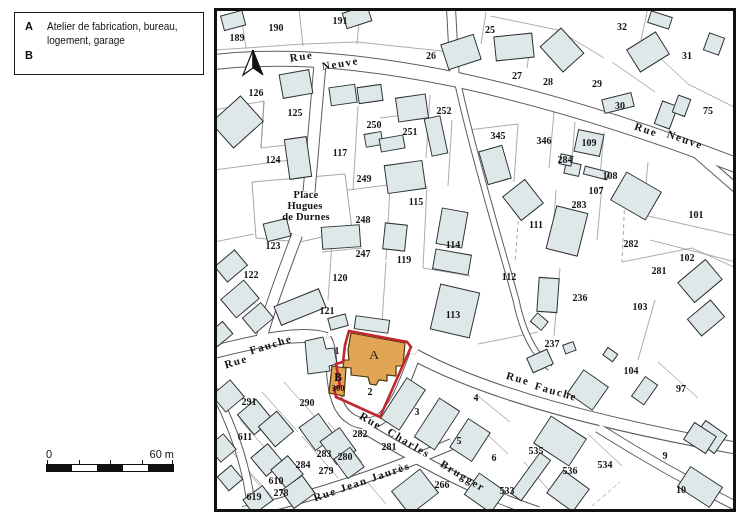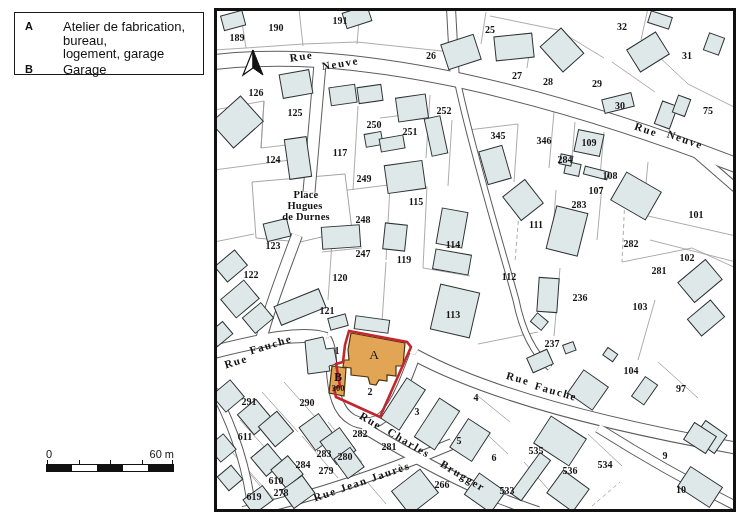--- a/index.html
+++ b/index.html
@@ -3,21 +3,21 @@
 <meta charset="utf-8">
 <style>
   html,body{margin:0;padding:0;background:#fff;}
   .stage{position:relative;width:738px;height:522px;background:#fff;overflow:hidden;
          font-family:"Liberation Sans",sans-serif;}
   
   .legend{position:absolute;left:14px;top:12px;width:190px;height:63px;border:1.6px solid #1a1a1a;
           background:#fff;box-sizing:border-box;padding:7px 8px 0 10px;}
   .lrow{display:grid;grid-template-columns:22px 1fr;margin-bottom:2px;}
   .lkey{font-size:11px;color:#111;font-weight:bold;}
-  .lval{font-size:13px;color:#111;white-space:pre-line;line-height:13.5px;margin-left:16px;}
+  .lval{font-size:10px;color:#111;white-space:pre-line;line-height:13.5px;}
   
   .scalebar{position:absolute;left:46px;top:448px;width:128px;}
   .scale-labels{display:flex;justify-content:space-between;font-size:11px;color:#111;margin-bottom:4px;}
   .bar{position:relative;height:6px;border:1px solid #111;display:flex;}
   .seg{flex:1;display:block;}
   .seg.dark{background:#111;} .seg.light{background:#fff;border-left:1px solid #111;border-right:1px solid #111;}
   .tick{position:absolute;top:-5px;width:1px;height:5px;background:#111;}
   
   svg.map{position:absolute;left:214px;top:8px;width:522px;height:504px;background:#fff;}
   .pline{stroke:#979797;stroke-width:0.8;fill:none;}
@@ -42,21 +42,20 @@
 <div class="stage">
 
   <div class="legend">
     <div class="lrow">
       <span class="lkey">A</span>
       <span class="lval">Atelier de fabrication, bureau,
 logement, garage</span>
     </div>
     <div class="lrow">
       <span class="lkey">B</span>
-      <span class="lval">Garage</span>
     </div>
   </div>
 
   <div class="scalebar">
     <div class="scale-labels">
       <span>0</span>
       <span>60 m</span>
     </div>
     <div class="bar">
       <span class="seg dark"></span>

